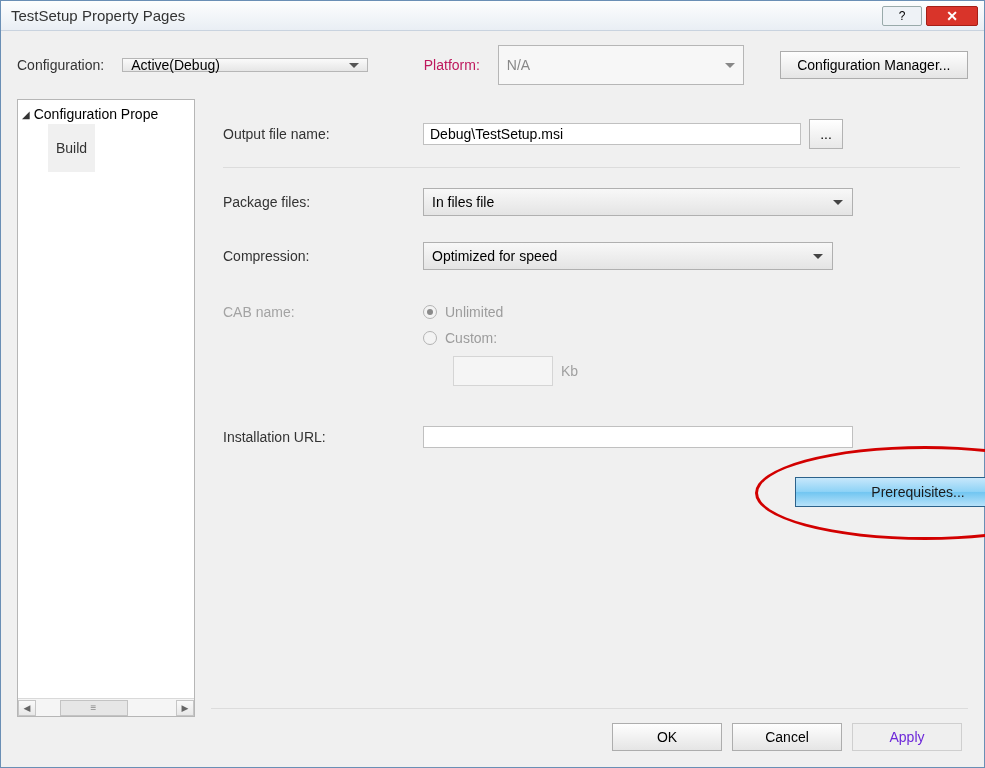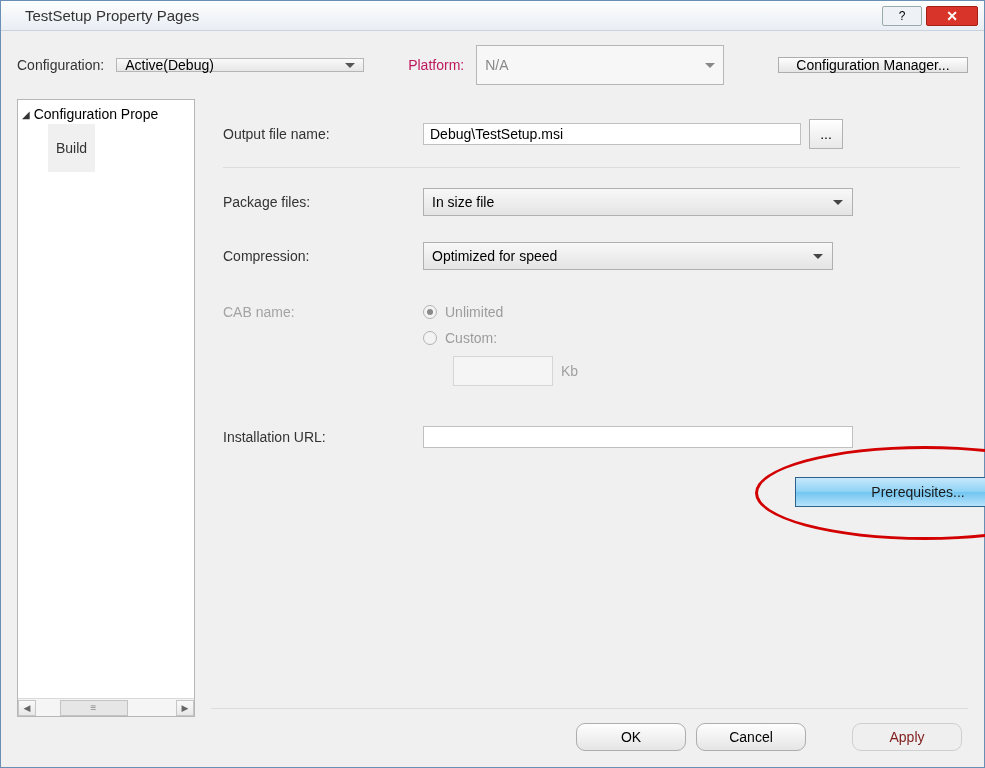--- a/index.html
+++ b/index.html
@@ -1,36 +1,36 @@
 <!DOCTYPE html>
 <html><head>
 <meta charset="utf-8">
 <style>
 * { box-sizing: border-box; font-family: "Segoe UI", Tahoma, sans-serif; font-size: 14px; }
 body { margin: 0; background: #fff; width: 985px; height: 768px; position: relative; overflow: hidden; }
 
 .window { width: 985px; height: 768px; border: 1px solid #6a8fb5; background: #f0f0f0; position: relative; }
 
 .titlebar { height: 30px; background: linear-gradient(#fdfefe,#e9eef4); display: flex; align-items: center; padding: 0 6px 0 10px; border-bottom: 1px solid #c9d3df; }
-.titlebar .title { flex: 1; color: #333; font-size: 15px; margin-left: 14px; }
+.titlebar .title { flex: 1; color: #333; font-size: 15px; }
 .titlebar .tbtn { width: 40px; height: 20px; margin-left: 4px; border: 1px solid #9aa; border-radius: 2px; display:flex; align-items:center; justify-content:center; font-size:12px; background:#eef2f6; }
 .titlebar .tclose { background:#d9342a; border:1px solid #a51f17; color:#fff; font-weight:bold; width:52px; font-size:14px; }
 
 .content { position: absolute; top: 30px; left: 0; right: 0; bottom: 0; background: #f0f0f0; padding: 14px 16px 12px 16px; }
 
-.config-row { display: flex; align-items: center; gap: 12px; }
+.config-row { display: flex; align-items: center; gap: 18px; }
 .config-row .lbl { color: #333; }
 .config-row .lbl-disabled { color: #be185d; }
 .combo { border: 1px solid #b6b6b6; background: linear-gradient(#fafafa,#e6e6e6); height: 14px; display:flex; align-items:center; padding: 0 22px 0 8px; position: relative; }
 .combo::after { content:''; position:absolute; right:8px; top:50%; margin-top:-2px; border:5px solid transparent; border-top-color:#555; }
 .combo-flat { border:1px solid #b6b6b6; background:#f7f7f7; height:40px; display:flex; align-items:center; padding:0 22px 0 8px; position:relative; }
 .combo-flat::after { content:''; position:absolute; right:8px; top:50%; margin-top:-2px; border:5px solid transparent; border-top-color:#888; }
 
-.btn { border:1px solid #adadad; background:linear-gradient(#fefefe,#e5e5e5); height:16px; padding:0 14px; display:inline-flex; align-items:center; justify-content:center; }
-.btn-disabled { color:#7f1d1d; border-color:#cfcfcf; background:#efefef;margin-left:36px; }
+.btn { border:1px solid #adadad; background:linear-gradient(#fefefe,#e5e5e5); height:28px; padding:0 14px; display:inline-flex; align-items:center; justify-content:center; }
+.btn-disabled { color:#6d28d9; border-color:#cfcfcf; background:#efefef; }
 
 .main-split { display:flex; margin-top: 14px; height: 618px; }
 
 .tree-pane { width: 178px; border:1px solid #b6b6b6; background:#fff; position:relative; display:flex; flex-direction:column; }
 .tree-body { flex:1; overflow:hidden; padding:4px 0; }
 .tree-row { display:flex; align-items:center; padding:2px 4px; white-space:nowrap; }
 .tree-caret { font-size:10px; margin-right:4px; color:#333; }
 .tree-child { margin-left: 30px; background:#f0f0f0; padding:16px 8px; display:inline-block; color:#333; }
 
 .hscroll { height:18px; border-top:1px solid #d9d9d9; display:flex; align-items:center; background:#f5f5f5; }
@@ -58,21 +58,21 @@
 
 .cab-kb { display:flex; align-items:center; margin-left:30px; gap:8px; color:#a0a0a0; }
 .cab-kb .kb-input { width:100px; height:30px; border:1px solid #d5d5d5; background:#f5f5f5; }
 
 .prereq-btn { position:absolute; left:600px; top:378px; width:246px; height:30px; border:1px solid #2c628b; background:linear-gradient(#c7e7fb,#8fd3f6 48%,#72c6f1 52%,#b7e2fa); display:flex; align-items:center; justify-content:center; color:#1a1a1a; }
 
 .highlight-ellipse { position:absolute; left:560px; top:347px; width:340px; height:94px; border:3px solid #d20000; border-radius:50%; pointer-events:none; }
 
 .bottom-sep { position:absolute; left:210px; right:16px; bottom:58px; border-top:1px solid #dcdcdc; }
 .footer { position:absolute; right:22px; bottom:16px; display:flex; gap:10px; }
-.footer .btn { width:110px; height:28px; justify-content:center;border-radius:9px; }
+.footer .btn { width:110px; height:28px; justify-content:center; }
 
 </style>
 </head>
 <body>
 
 <div class="window">
 
   <div class="titlebar">
     <div class="title">TestSetup Property Pages</div>
     <div class="tbtn">?</div>
@@ -128,21 +128,21 @@
           <div class="browse-btn">
             <span>...</span>
           </div>
         </div>
 
         <hr class="sep">
 
         <div class="form-row">
           <div class="form-lbl">Package files:</div>
           <div class="combo-wide" style="width:430px">
-            <span>In size file</span>
+            <span>In files file</span>
           </div>
         </div>
 
         <div style="height:16px"></div>
 
         <div class="form-row">
           <div class="form-lbl">Compression:</div>
           <div class="combo-wide" style="width:410px">
             <span>Optimized for speed</span>
           </div>

